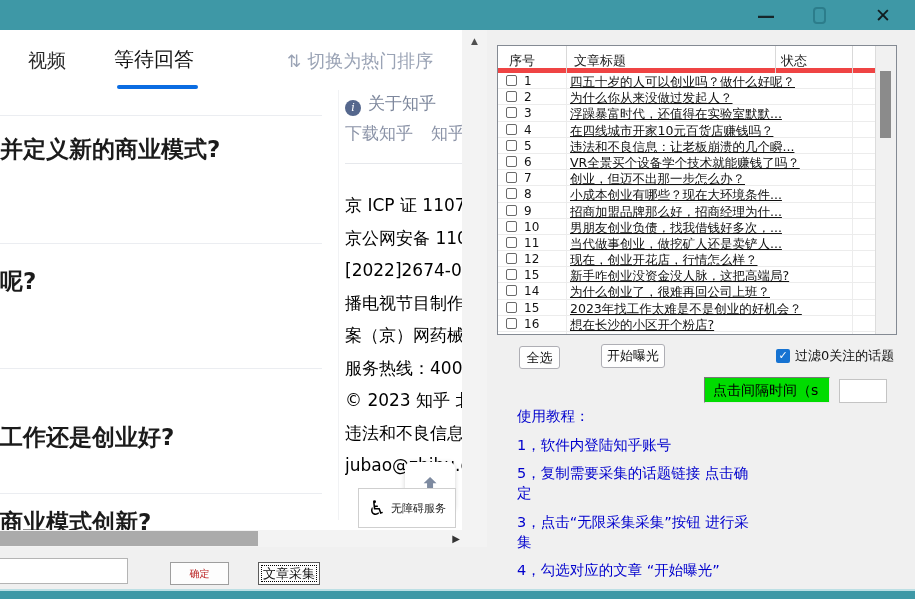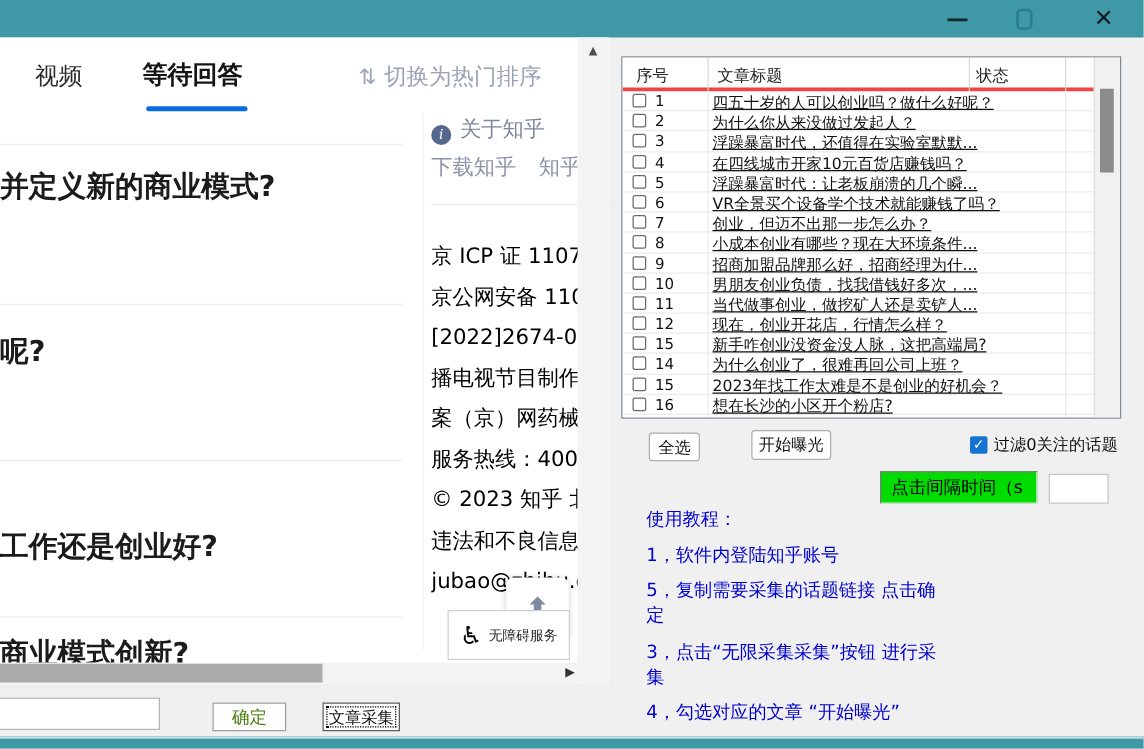--- a/index.html
+++ b/index.html
@@ -16,21 +16,21 @@
   .titlebar { left:0; top:0; width:915px; height:30px; background:#3e98a6; }
   .win-btn { top:0; height:30px; width:42px; display:flex; align-items:center; justify-content:center; cursor:default; }
   .btn-min { left:745px; color:#16262a; font-size:18px; font-weight:bold; }
   .btn-max { left:798px; }
   .btn-max .box { width:13px; height:17px; border:2px solid #2c7d8b; border-radius:4px; }
   .btn-close { left:862px; color:#101c1f; font-size:19px; }
 
   
   .browser { left:0; top:30px; width:487px; height:517px; background:#ffffff; overflow:hidden; }
   .tab-video { left:28px; top:18px; font-size:19px; color:#2c2c2c; }
-  .tab-wait  { left:114px; top:16px; font-size:20px; font-weight:bold; color:#141414; }
+  .tab-wait  { left:114px; top:16px; font-size:20px; font-weight:normal; color:#141414; }
   .tab-underline { left:117px; top:55px; width:81px; height:4px; background:#0a6ce2; border-radius:2px; }
   .sort-toggle { left:287px; top:19px; font-size:18px; color:#9aa3b5; }
   .sort-toggle .ic { margin-right:6px; font-size:17px; }
 
   .h-divider { height:1px; background:#ebedf1; left:0; width:322px; }
   .d1 { top:85px; } .d2 { top:213px; } .d3 { top:338px; } .d4 { top:463px; }
   .v-content-divider { left:338px; top:60px; width:1px; height:430px; background:#f1f2f4; }
 
   .q { left:0; width:335px; font-size:23px; font-weight:bold; color:#1b1b1b; white-space:nowrap; overflow:hidden; cursor:pointer; }
   .q1 { top:104px; } .q2 { top:236px; } .q3 { top:356px;margin-top:36px; } .q4 { top:477px; }
@@ -54,29 +54,29 @@
   
   .v-scroll { left:462px; top:0; width:25px; height:517px; background:#f3f3f3; }
   .v-scroll .up { position:absolute; top:6px; left:0; width:25px; text-align:center; font-size:9px; color:#505050; cursor:pointer; }
   .h-scroll { left:0; top:500px; width:462px; height:17px; background:#f3f3f3; }
   .h-thumb { position:absolute; left:0; top:1px; width:258px; height:15px; background:#ababab; cursor:pointer; }
   .h-right { position:absolute; right:2px; top:3px; font-size:10px; color:#333; cursor:pointer; }
 
   
   .bottom-input { left:-2px; top:558px; width:130px; height:26px; background:#fff; border:1px solid #b4b4b4; font-size:14px; padding:0 4px; }
   .btn-confirm { left:170px; top:562px; width:59px; height:23px; background:#fdfdfd; border:1px solid #9e9e9e; border-radius:0;
-                 font-size:14px; color:#4d7c0f; display:flex; align-items:center; justify-content:center; cursor:pointer; }
+                 font-size:10px; color:#b91c1c; display:flex; align-items:center; justify-content:center; cursor:pointer; }
   .btn-collect { left:258px; top:562px; width:62px; height:23px; background:#fdfdfd; border:1px solid #5c5c5c;
                  outline:1px dotted #000; outline-offset:-4px; font-size:13px; color:#111;
                  display:flex; align-items:center; justify-content:center; cursor:pointer; }
   .status-bar { left:0; top:589px; width:915px; height:10px; background:#3e98a6; border-top:2px solid #bcdfe4; }
 
   
   .table-wrap { left:497px; top:45px; width:400px; height:290px; background:#fff; border:1px solid #848a93; overflow:hidden; }
-  .thead { position:absolute; left:0; top:0; width:377px; height:27px; background:#fff; border-bottom:3px solid #ef4444; font-size:13px; color:#222;padding-left:35px; }
+  .thead { position:absolute; left:0; top:0; width:377px; height:27px; background:#fff; border-bottom:5px solid #ef4444; font-size:13px; color:#222;padding-left:35px; }
   .thead .h1 { position:absolute; left:11px; top:6px; }
   .thead .h2 { position:absolute; left:76px; top:6px; }
   .thead .h3 { position:absolute; left:283px; top:6px; }
   .hline { position:absolute; top:0; width:1px; background:#d9d9d9; height:27px; }
   .bline { position:absolute; top:27px; width:1px; background:#ececec; height:261px; }
   .rows { position:absolute; left:0; top:27px; width:377px; }
   .trow { position:relative; height:16.2px; border-bottom:1px solid #ececec; white-space:nowrap; cursor:default; }
   .trow .cb { position:absolute; left:8px; top:2px; width:11px; height:11px; border:1px solid #6a6a6a; border-radius:2px; background:#fff; cursor:pointer; }
   .trow .seq { position:absolute; left:26px; top:1px; font-size:12px; color:#111; }
   .trow .title { position:absolute; left:72px; top:1px; font-size:12.5px; color:#111; width:212px; overflow:visible;text-decoration:underline; }
@@ -204,21 +204,21 @@
   <div class="trow">
     <span class="cb"></span>
     <span class="seq">4</span>
     <span class="title">在四线城市开家10元百货店赚钱吗？</span>
     <span class="status"></span>
   </div>
 
   <div class="trow">
     <span class="cb"></span>
     <span class="seq">5</span>
-    <span class="title">浮躁暴富时代：让老板崩溃的几个瞬...</span>
+    <span class="title">违法和不良信息：让老板崩溃的几个瞬...</span>
     <span class="status"></span>
   </div>
 
   <div class="trow">
     <span class="cb"></span>
     <span class="seq">6</span>
     <span class="title">VR全景买个设备学个技术就能赚钱了吗？</span>
     <span class="status"></span>
   </div>
 

